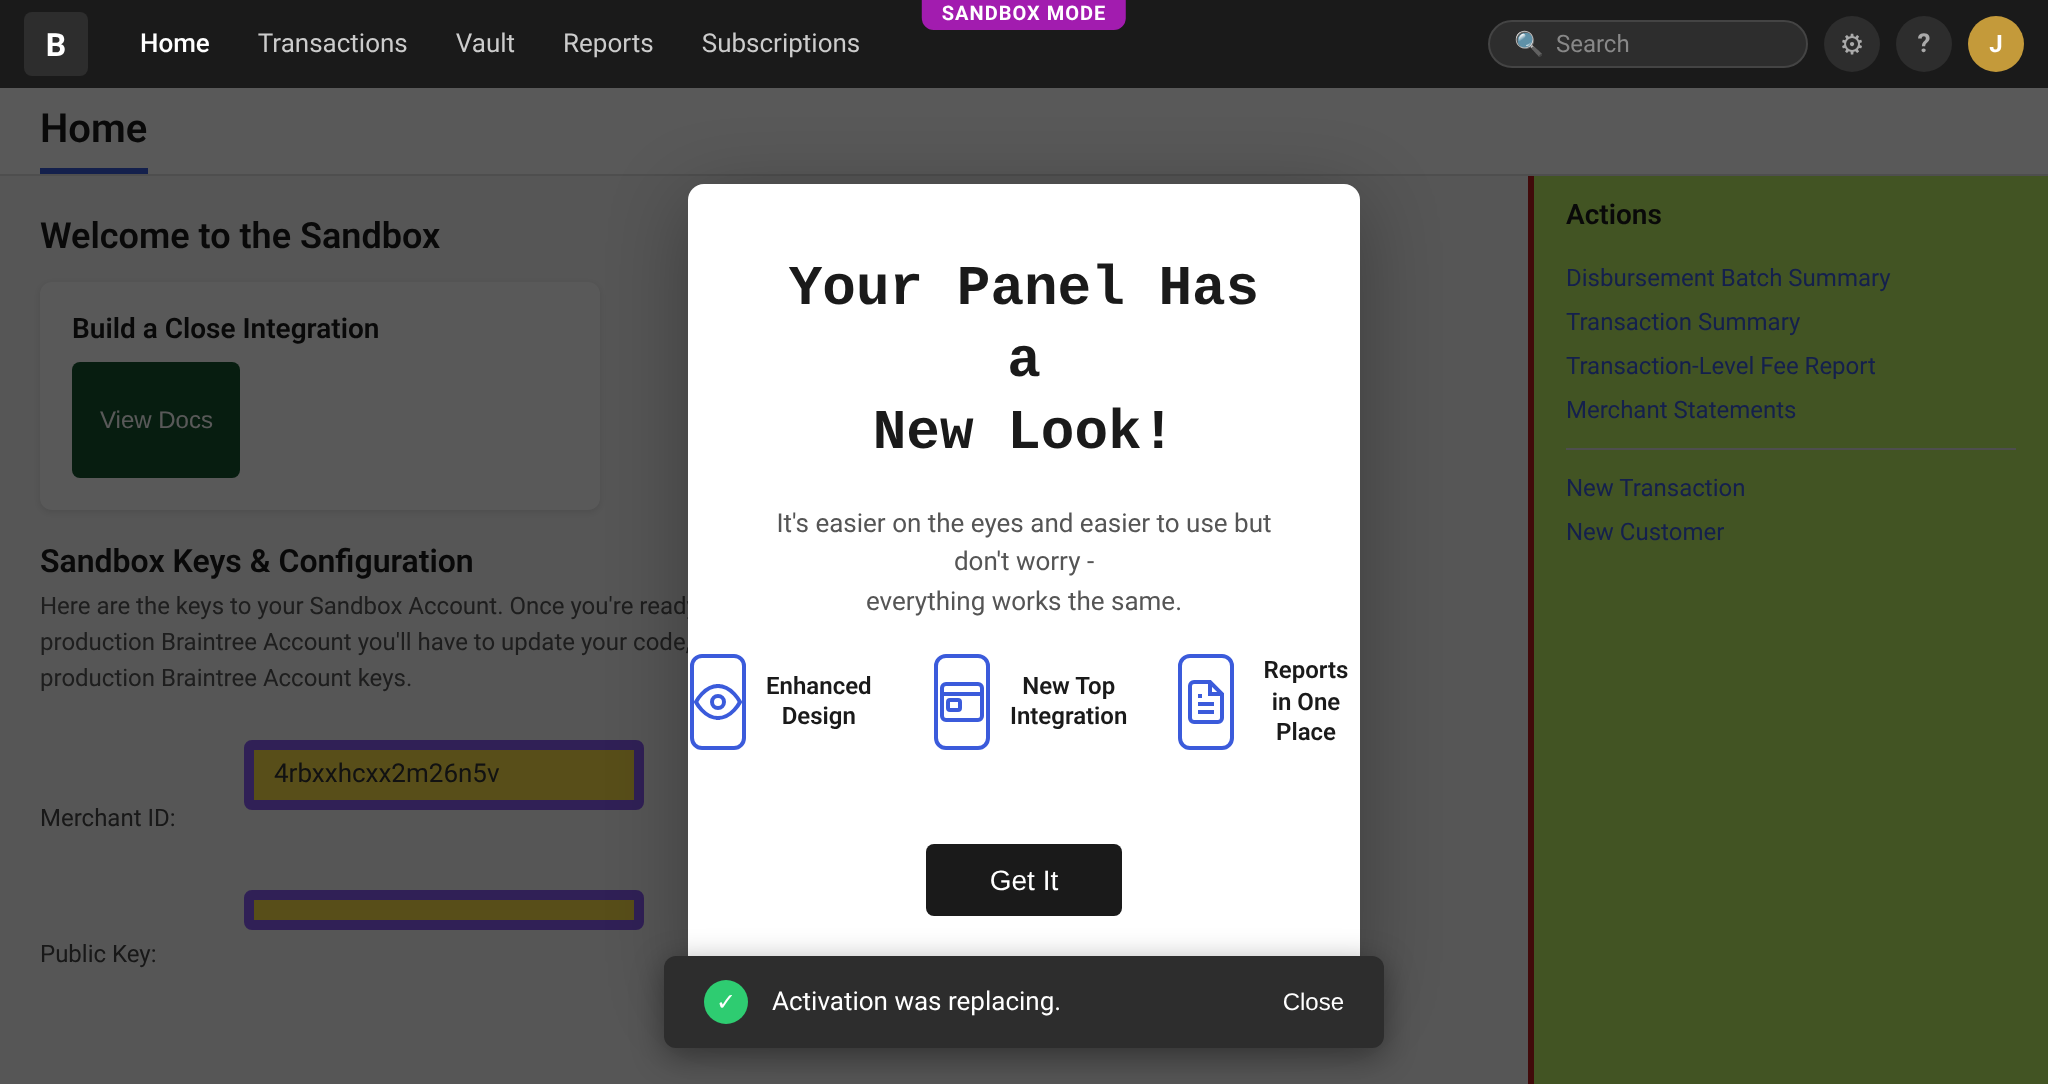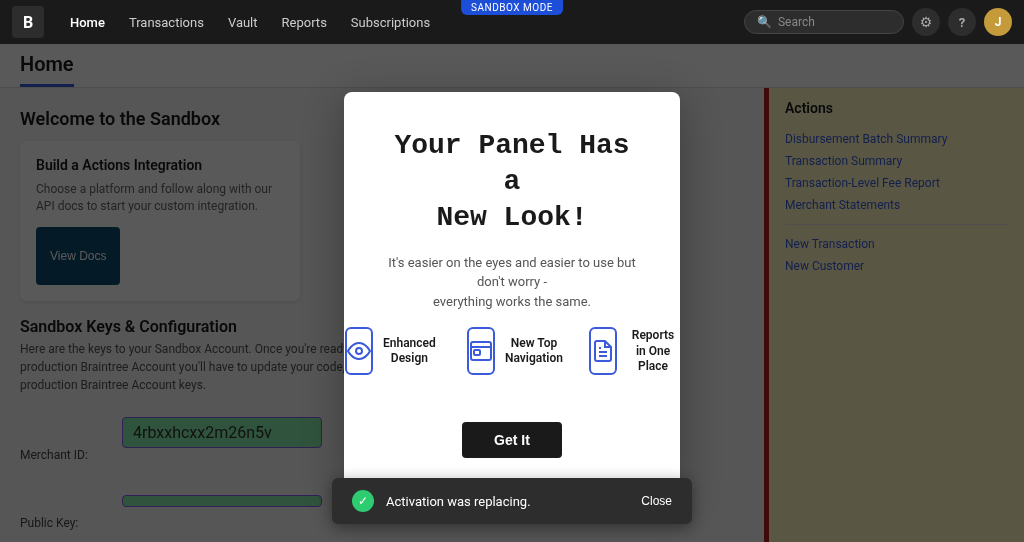--- a/index.html
+++ b/index.html
@@ -50,24 +50,24 @@
     }
     .nav-link.active {
       color: white;
       font-weight: 500;
     }
     .sandbox-badge {
       position: absolute;
       top: 0;
       left: 50%;
       transform: translateX(-50%);
-      background: #1d4ed8;
+      background: #a21caf;
       color: white;
       font-size: 10px;
-      font-weight: normal;
+      font-weight: bold;
       padding: 2px 10px;
       border-radius: 0 0 6px 6px;
       letter-spacing: 0.5px;
     }
     .nav-right {
       margin-left: auto;
       display: flex;
       align-items: center;
       gap: 8px;
     }
@@ -161,32 +161,32 @@
       margin-bottom: 8px;
       color: #1a1a1a;
     }
     .card-text {
       font-size: 12px;
       color: #666;
       line-height: 1.4;
       margin-bottom: 12px;
     }
     .card-btn {
-      background: #0c4a6e;
+      background: #14532d;
       color: white;
       border: none;
       border-radius: 4px;
       padding: 22px 14px;
       font-size: 12px;
       cursor: pointer;
     }
     .right-sidebar {
       width: 260px;
-      background: #fef9c3;
-      border-left: 5px solid #b91c1c;
+      background: #bef264;
+      border-left: 3px solid #b91c1c;
       padding: 12px 16px;
       overflow: hidden;
     }
     .sidebar-section-title {
       font-size: 14px;
       font-weight: 600;
       color: #1a1a1a;
       margin-bottom: 12px;
     }
     .sidebar-link {
@@ -223,25 +223,25 @@
       gap: 12px;
       margin-top: 10px;
     }
     .field-label {
       font-size: 12px;
       color: #444;
       width: 90px;
       margin-top: 44px;
     }
     .field-input {
-      background: #86efac;
-      border: 1px solid #8b5cf6;
+      background: #fde047;
+      border: 5px solid #8b5cf6;
       border-radius: 4px;
       padding: 5px 10px;
-      font-size: 16px;
+      font-size: 13px;
       color: #333;
       width: 200px;
     }
 
     
     .modal-overlay {
       position: absolute;
       top: 44px;
       left: 0;
       right: 0;
@@ -306,21 +306,21 @@
       text-align: center;
       line-height: 1.3;
     }
     .modal-btn {
       background: #1a1a1a;
       color: white;
       border: none;
       border-radius: 4px;
       padding: 10px 32px;
       font-size: 14px;
-      font-weight: 700;
+      font-weight: 400;
       cursor: pointer;
       margin-top: 19px;
     }
 
     
     .toast {
       position: absolute;
       bottom: 18px;
       left: 50%;
       transform: translateX(-50%);
@@ -389,22 +389,21 @@
 </nav>
 
 <div class="page-content">
   <div class="page-header">
     <div class="page-title">Home</div>
   </div>
   <div class="page-body">
     <div class="main-content">
       <div class="welcome-text">Welcome to the Sandbox</div>
       <div class="card">
-        <div class="card-title">Build a Actions Integration</div>
-        <div class="card-text">Choose a platform and follow along with our API docs to start your custom integration.</div>
+        <div class="card-title">Build a Close Integration</div>
         <button class="card-btn">View Docs</button>
       </div>
       <div class="bottom-section" style="padding-left:0;padding-top:16px;">
         <div class="bottom-title">Sandbox Keys &amp; Configuration</div>
         <div class="bottom-text">Here are the keys to your Sandbox Account. Once you're ready to start taking payments with a production Braintree Account you'll have to update your code, replacing these with your production Braintree Account keys.</div>
         <div class="field-row">
           <span class="field-label">Merchant ID:</span>
           <div class="field-input">4rbxxhcxx2m26n5v</div>
         </div>
         <div class="field-row">
@@ -443,21 +442,21 @@
         <span class="feature-label">Enhanced Design</span>
       </div>
       <div class="feature-item">
         <div class="feature-icon">
           <svg width="24" height="24" viewBox="0 0 24 24" fill="none" stroke="#3b5bdb" stroke-width="2">
             <rect x="2" y="3" width="20" height="18" rx="2"></rect>
             <line x1="2" y1="8" x2="22" y2="8"></line>
             <rect x="5" y="11" width="6" height="5" rx="1"></rect>
           </svg>
         </div>
-        <span class="feature-label">New Top Navigation</span>
+        <span class="feature-label">New Top Integration</span>
       </div>
       <div class="feature-item">
         <div class="feature-icon">
           <svg width="24" height="24" viewBox="0 0 24 24" fill="none" stroke="#3b5bdb" stroke-width="2">
             <path d="M14 2H6a2 2 0 0 0-2 2v16a2 2 0 0 0 2 2h12a2 2 0 0 0 2-2V8z"></path>
             <polyline points="14 2 14 8 20 8"></polyline>
             <line x1="16" y1="13" x2="8" y2="13"></line>
             <line x1="16" y1="17" x2="8" y2="17"></line>
             <polyline points="10 9 9 9 8 9"></polyline>
           </svg>

